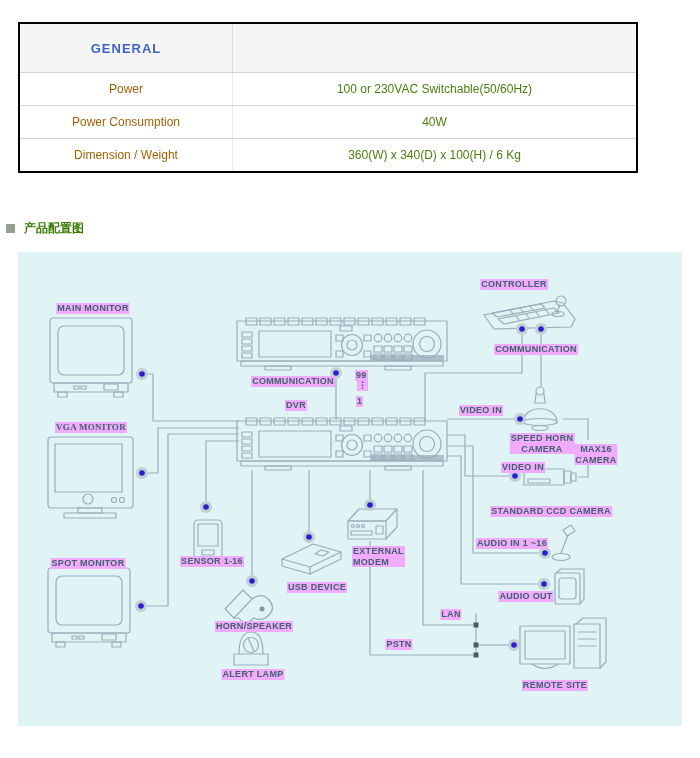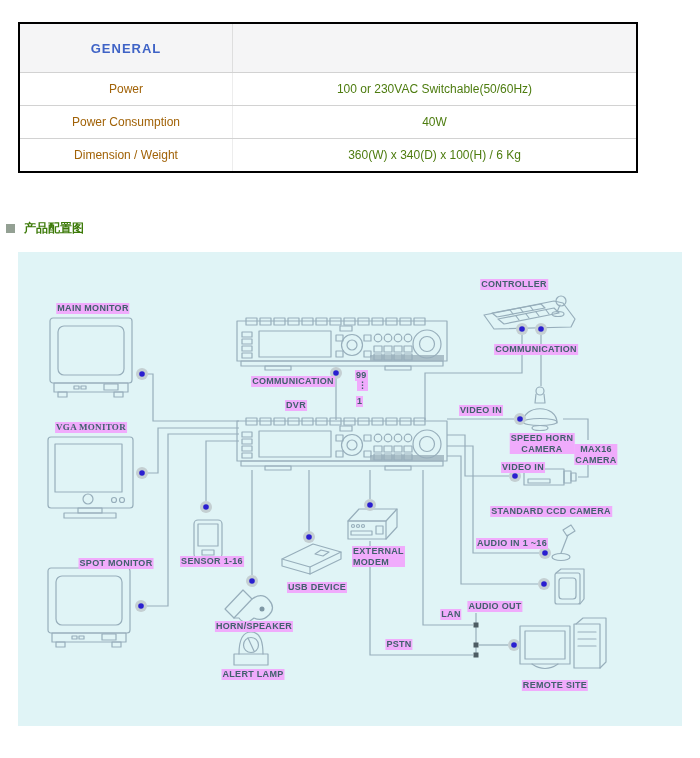--- a/index.html
+++ b/index.html
@@ -294,37 +294,37 @@
         <g transform="translate(234,329)">
           <circle r="6" fill="#c4cfd2"></circle>
           <circle r="2.8" fill="#2a1fd0"></circle>
         </g>
       </g>
   </svg>
 
   <div id="labels">
       <div class="dlabel" style="left: 75px; top: 51px; text-align: right;">MAIN MONITOR</div>
       <div class="dlabel" style="left: 73px; top: 170px; font-family: Liberation Serif, serif;">VGA MONITOR</div>
-      <div class="dlabel" style="left: 70px; top: 306px; margin-left: 28px;">SPOT MONITOR</div>
+      <div class="dlabel" style="left: 70px; top: 306px;">SPOT MONITOR</div>
       <div class="dlabel" style="left: 496px; top: 27px;">CONTROLLER</div>
       <div class="dlabel" style="left: 518px; top: 92px;">COMMUNICATION</div>
       <div class="dlabel" style="left: 275px; top: 124px;">COMMUNICATION</div>
       <div class="dlabel" style="left: 278px; top: 148px;">DVR</div>
       <div class="dlabel left" style="left: 337px; top: 118px;">99</div>
       <div class="dlabel left" style="left: 339px; top: 128px;">⋮</div>
       <div class="dlabel left" style="left: 338px; top: 144px;">1</div>
       <div class="dlabel" style="left: 463px; top: 153px;">VIDEO IN</div>
       <div class="dlabel" style="left: 524px; top: 181px;">SPEED HORN
 CAMERA</div>
       <div class="dlabel" style="left: 578px; top: 192px;">MAX16
 CAMERA</div>
       <div class="dlabel" style="left: 505px; top: 210px;">VIDEO IN</div>
       <div class="dlabel" style="left: 533px; top: 238px; margin-top: 16px;">STANDARD CCD CAMERA</div>
       <div class="dlabel" style="left: 494px; top: 286px;">AUDIO IN 1 ~16</div>
-      <div class="dlabel" style="left: 477px; top: 339px; margin-top: 10px;">AUDIO OUT</div>
+      <div class="dlabel" style="left: 508px; top: 339px;">AUDIO OUT</div>
       <div class="dlabel" style="left: 433px; top: 357px;">LAN</div>
       <div class="dlabel" style="left: 381px; top: 387px;">PSTN</div>
       <div class="dlabel" style="left: 537px; top: 428px;">REMOTE SITE</div>
       <div class="dlabel" style="left: 194px; top: 304px;">SENSOR 1-16</div>
       <div class="dlabel" style="left: 299px; top: 330px;">USB DEVICE</div>
       <div class="dlabel left" style="left: 334px; top: 294px;">EXTERNAL
 MODEM</div>
       <div class="dlabel" style="left: 236px; top: 369px;">HORN/SPEAKER</div>
       <div class="dlabel" style="left: 235px; top: 417px;">ALERT LAMP</div>
     </div>

